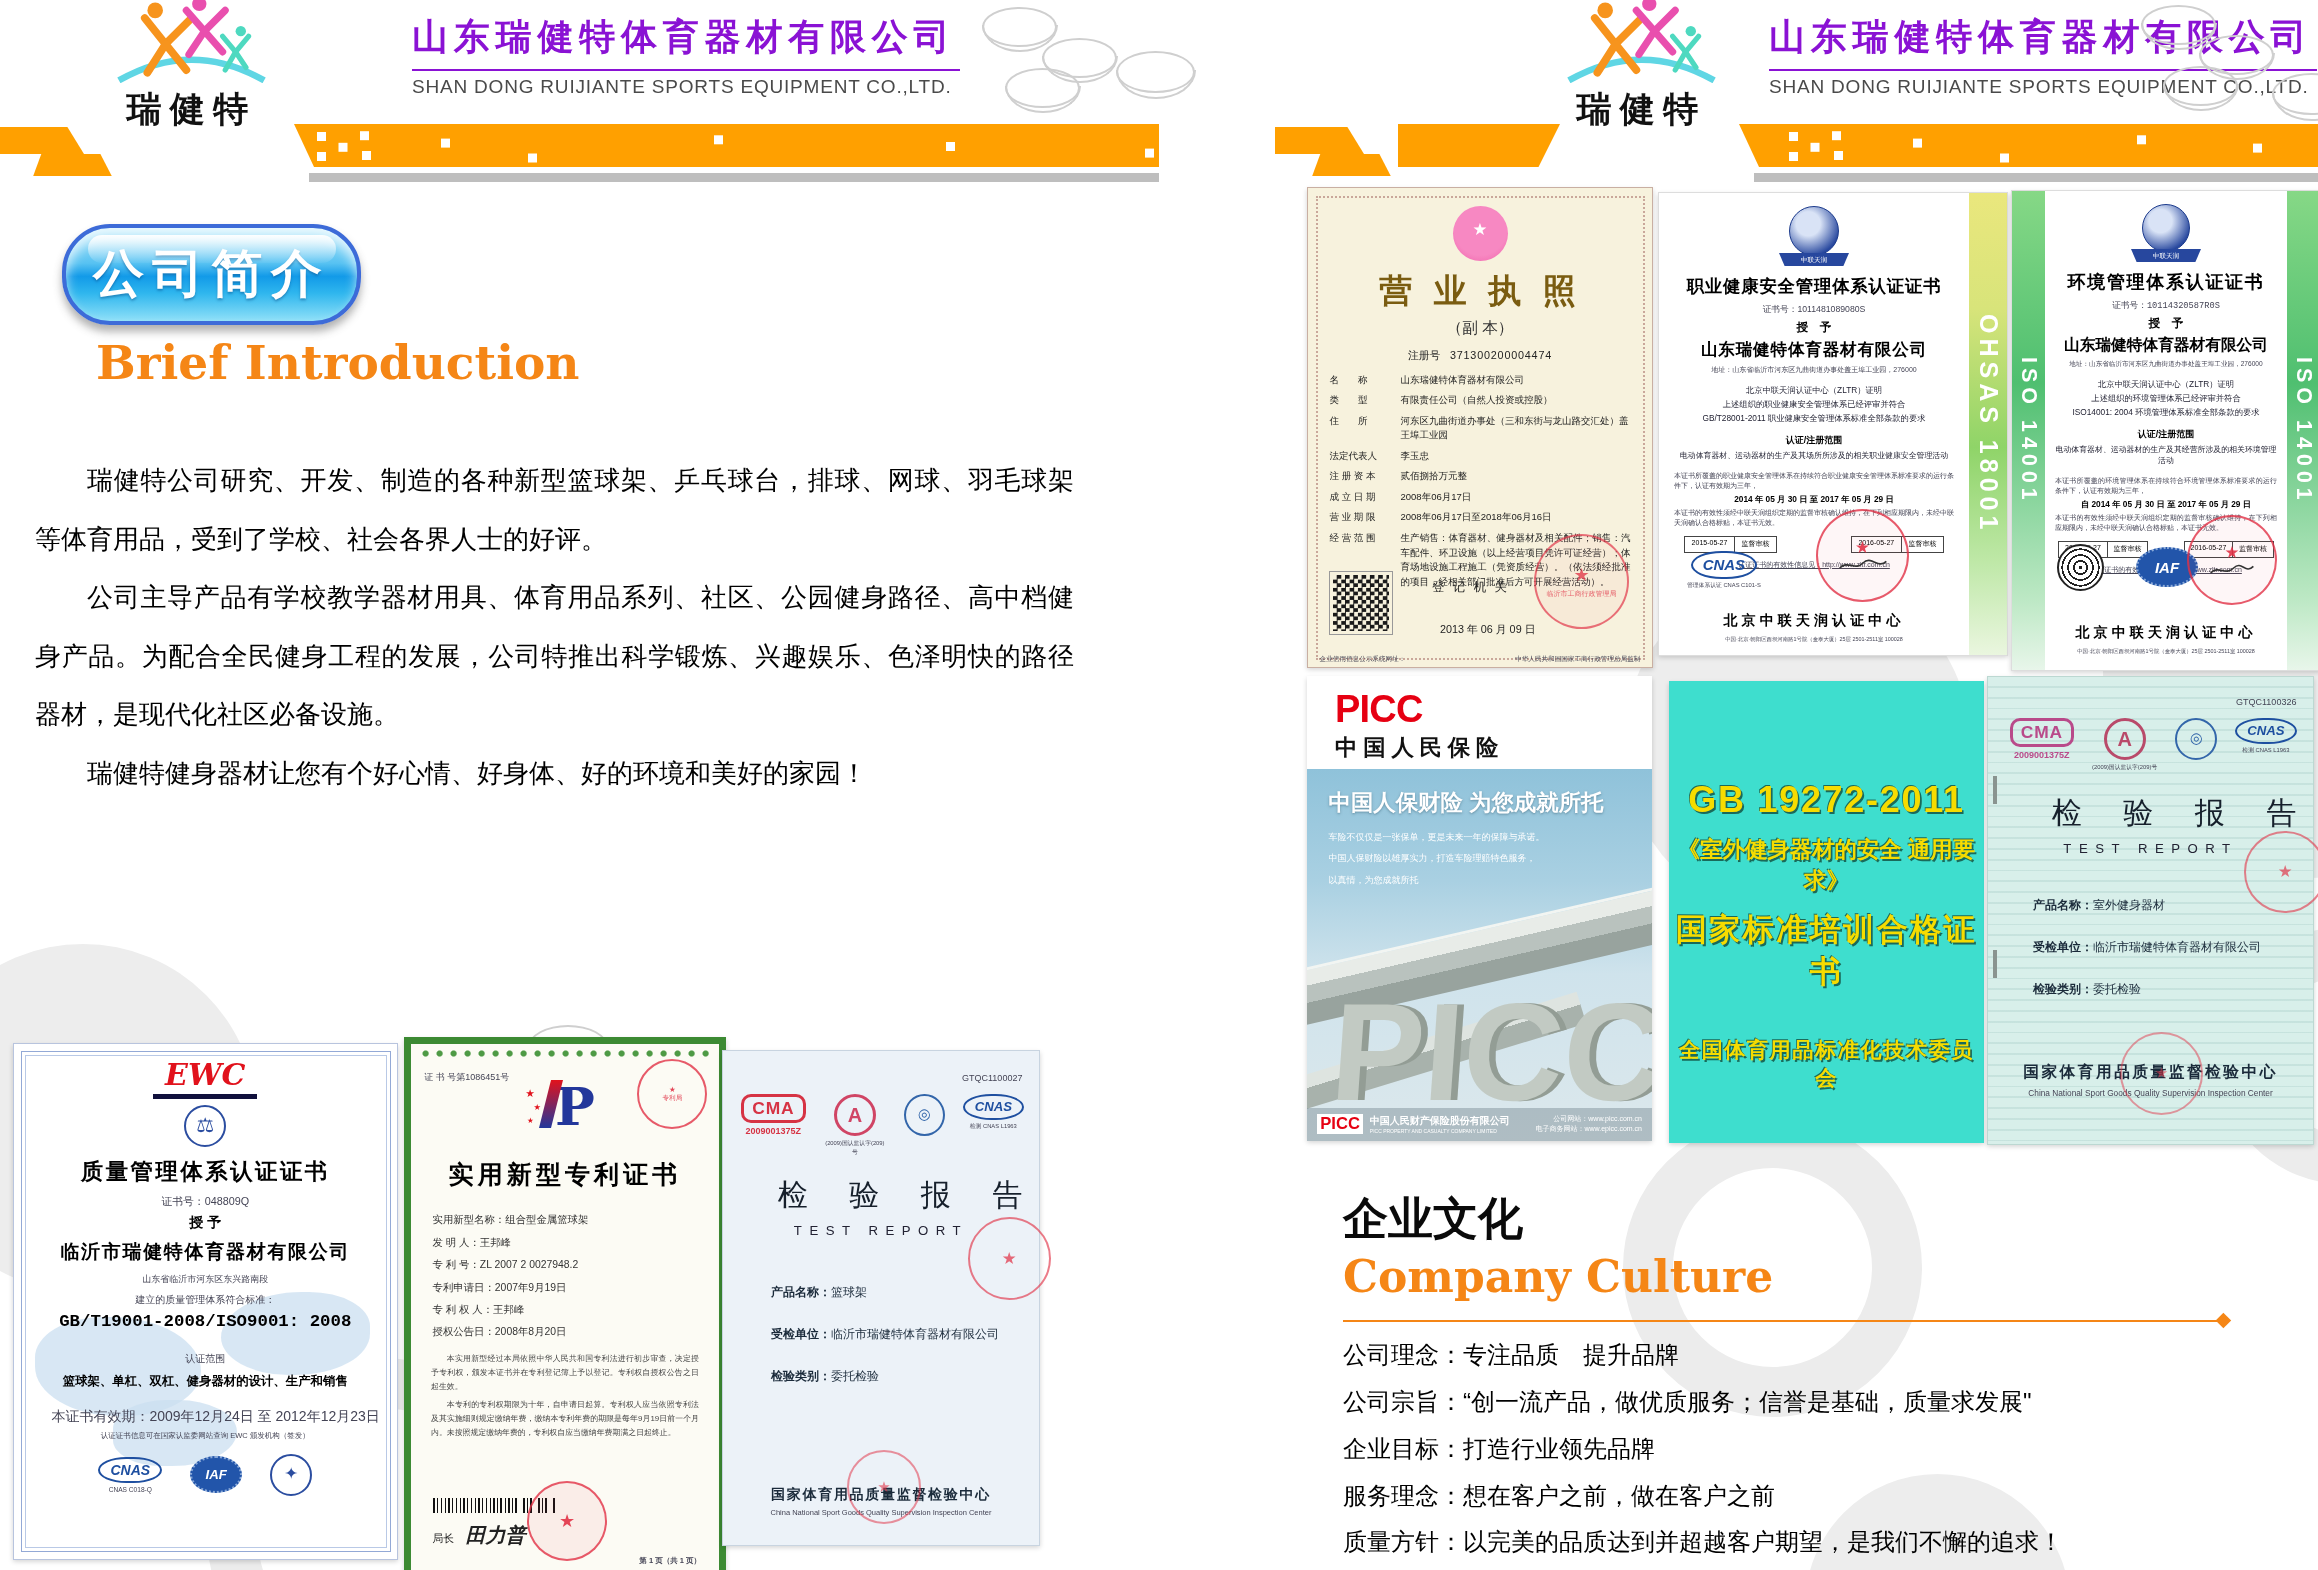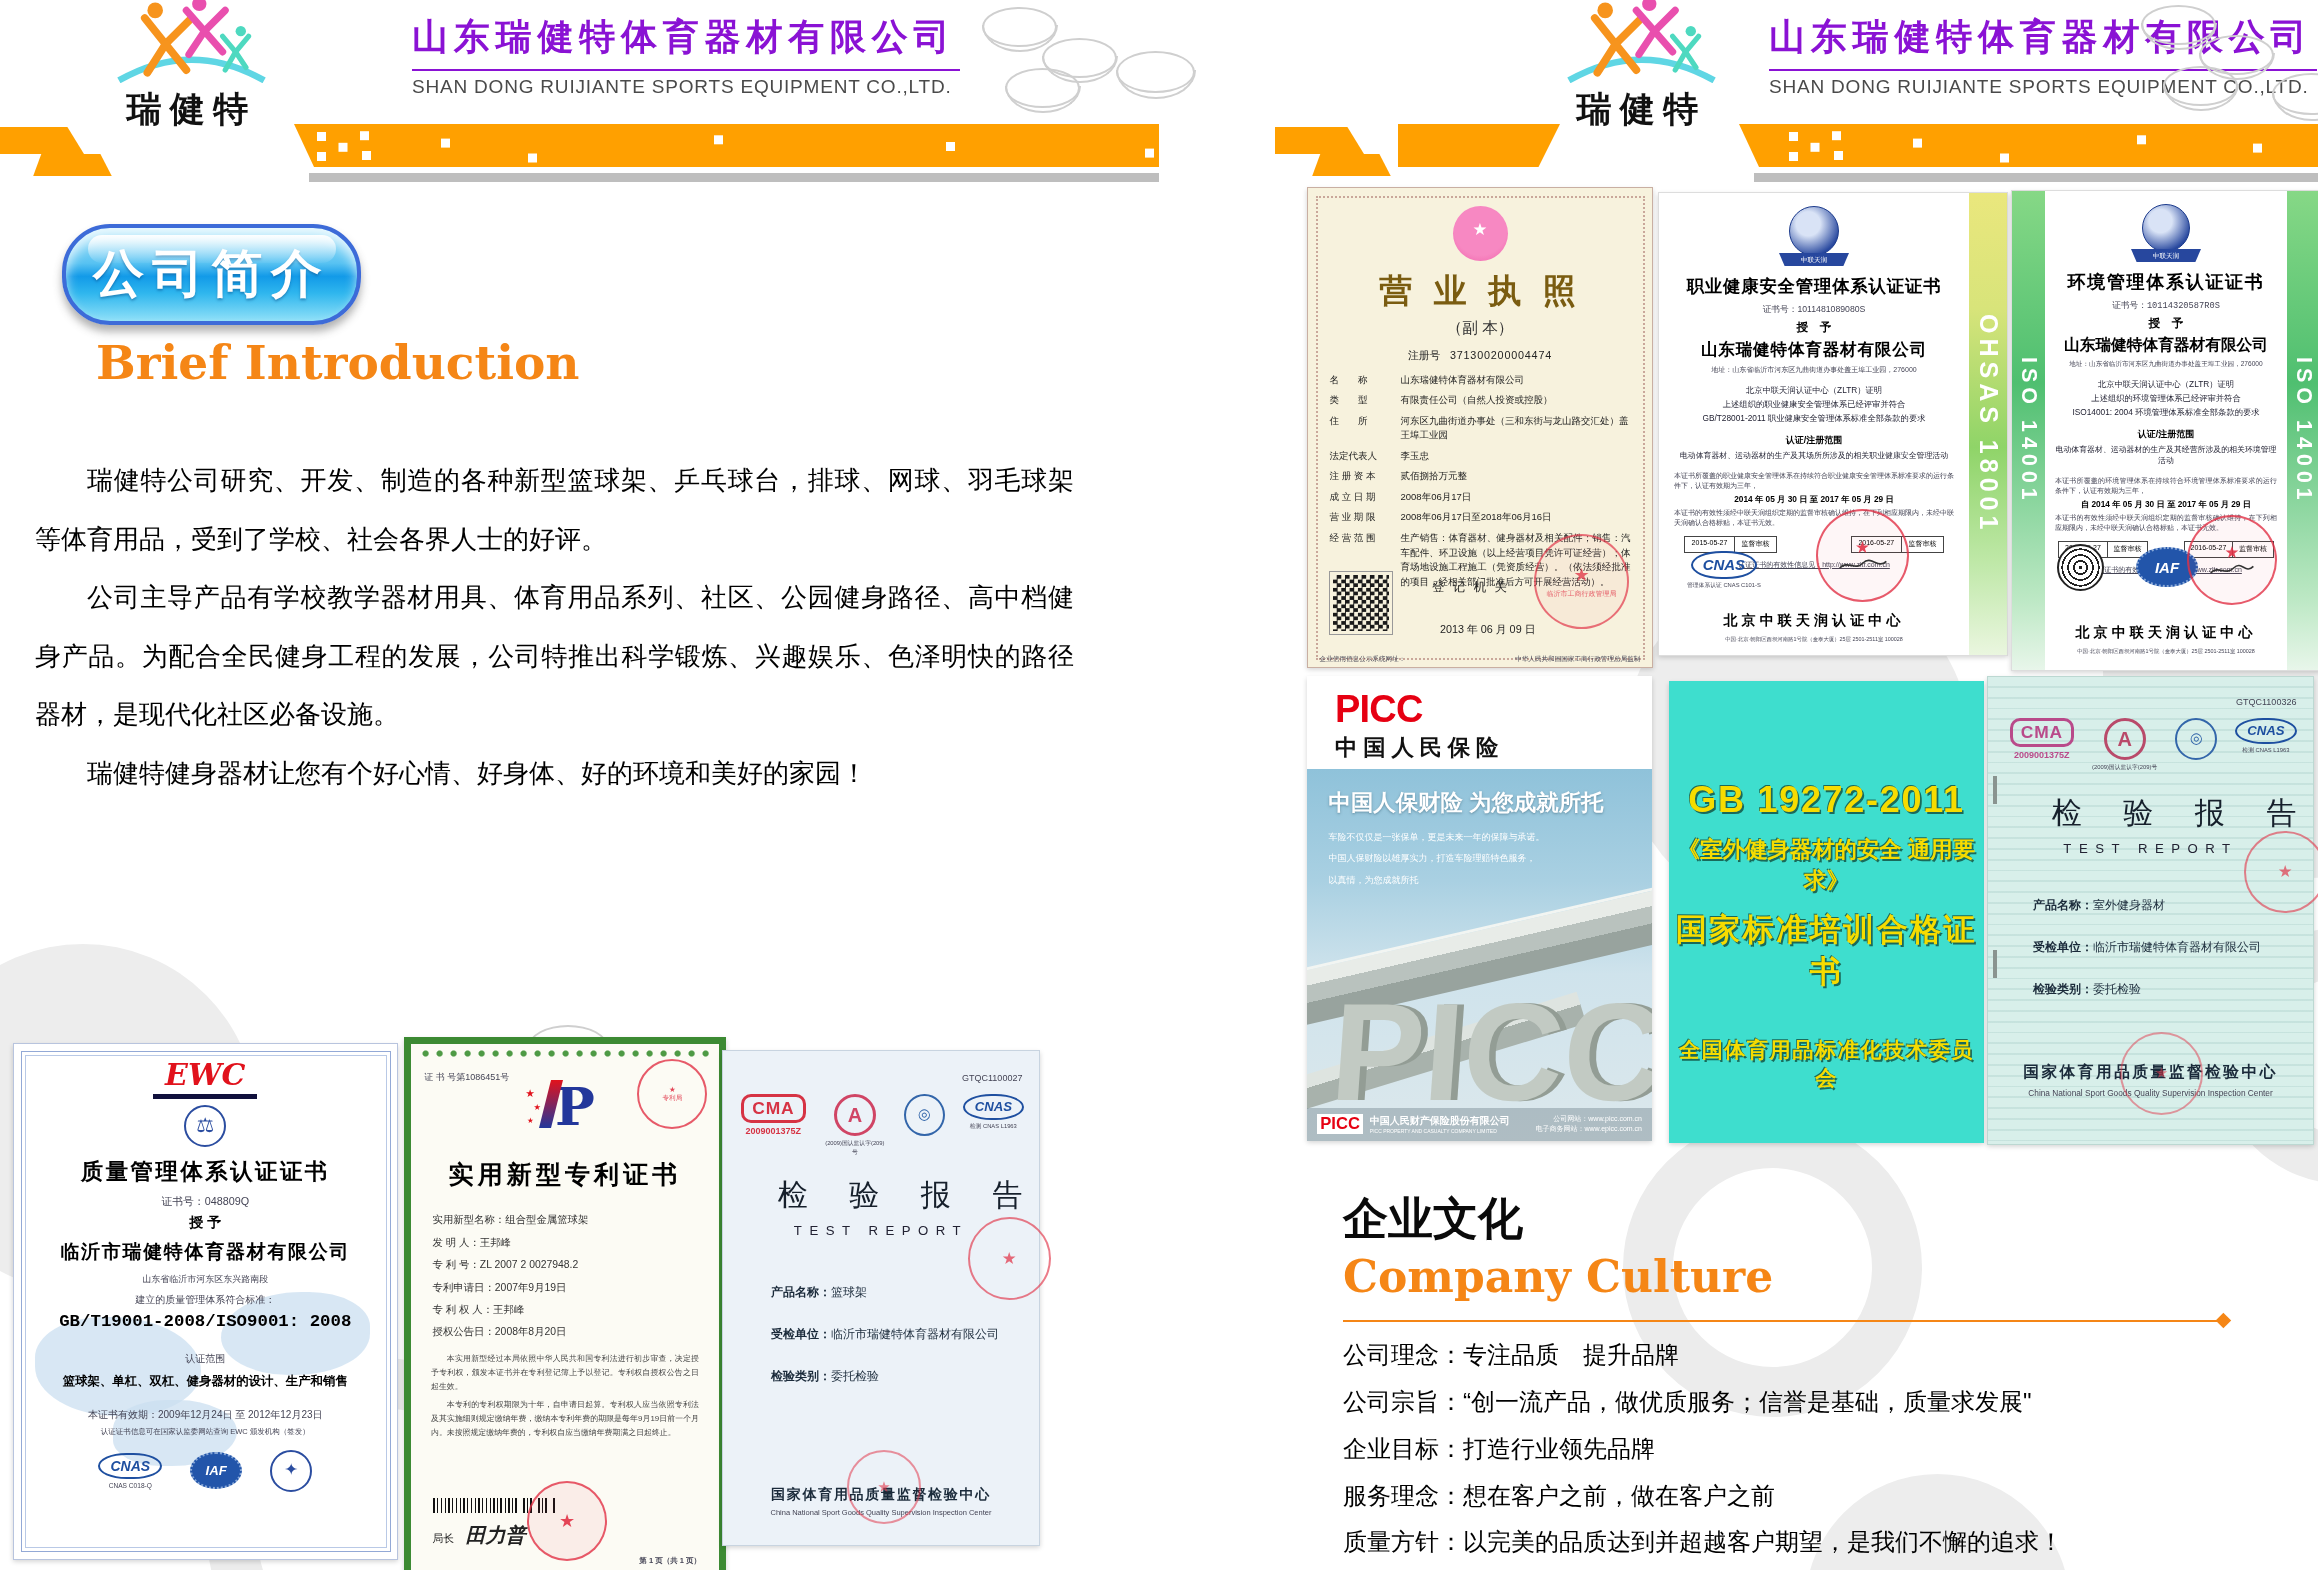--- a/index.html
+++ b/index.html
@@ -156,21 +156,21 @@
       <div style="width:38px;height:38px;margin:6.6px auto 0;border:2.5px solid #2B4DA0;border-radius:50%;color:#2B4DA0;font-size:20px;line-height:36px;">⚖</div>
       <div style="font-size:22.4px;font-weight:bold;letter-spacing:2.5px;margin-top:8.3px;">质量管理体系认证证书</div>
       <div class="tiny" style="font-size:10.8px;margin-top:8.3px;">证书号：048809Q</div>
       <div style="font-size:14px;font-weight:bold;margin-top:5px;">授  予</div>
       <div style="font-size:19px;font-weight:bold;letter-spacing:1.7px;margin-top:6.6px;">临沂市瑞健特体育器材有限公司</div>
       <div class="tiny" style="font-size:9px;margin-top:8.3px;font-family:'DejaVu Serif',serif;">山东省临沂市河东区东兴路南段</div>
       <div class="tiny" style="font-size:10px;margin-top:6.6px;font-family:'DejaVu Serif',serif;">建立的质量管理体系符合标准：</div>
       <div style="font-size:17.4px;font-weight:bold;font-family:'Liberation Mono',monospace;margin-top:5px;">GB/T19001-2008/ISO9001: 2008</div>
       <div class="tiny" style="font-size:10px;margin-top:21.5px;">认证范围</div>
       <div style="font-size:12.4px;font-weight:bold;margin-top:6.6px;">篮球架、单杠、双杠、健身器材的设计、生产和销售</div>
-      <div class="tiny" style="font-size:10px;margin-top:18px;">本证书有效期：2009年12月24日 至 2012年12月23日</div>
+      <div class="tiny" style="font-size:14px;margin-top:18px;text-align:right;">本证书有效期：2009年12月24日 至 2012年12月23日</div>
       <div class="tiny" style="font-size:7.5px;margin-top:5px;">认证证书信息可在国家认监委网站查询    EWC 颁发机构（签发）</div>
       <div style="margin-top:13.2px;display:flex;align-items:center;justify-content:center;gap:28px;">
         <div style="text-align:center;">
           <span class="cnas-logo" style="font-size:14px;">CNAS</span>
           <div class="tiny" style="font-size:6.6px;margin-top:2.5px;">CNAS C018-Q</div>
         </div>
         <span class="iaf-logo" style="width:48px;height:33px;font-size:13.2px;">IAF</span>
         <div style="width:38px;height:38px;border:2.5px double #2B4DA0;border-radius:50%;color:#2B4DA0;font-size:16.6px;line-height:35px;">✦</div>
       </div>
     </div>

